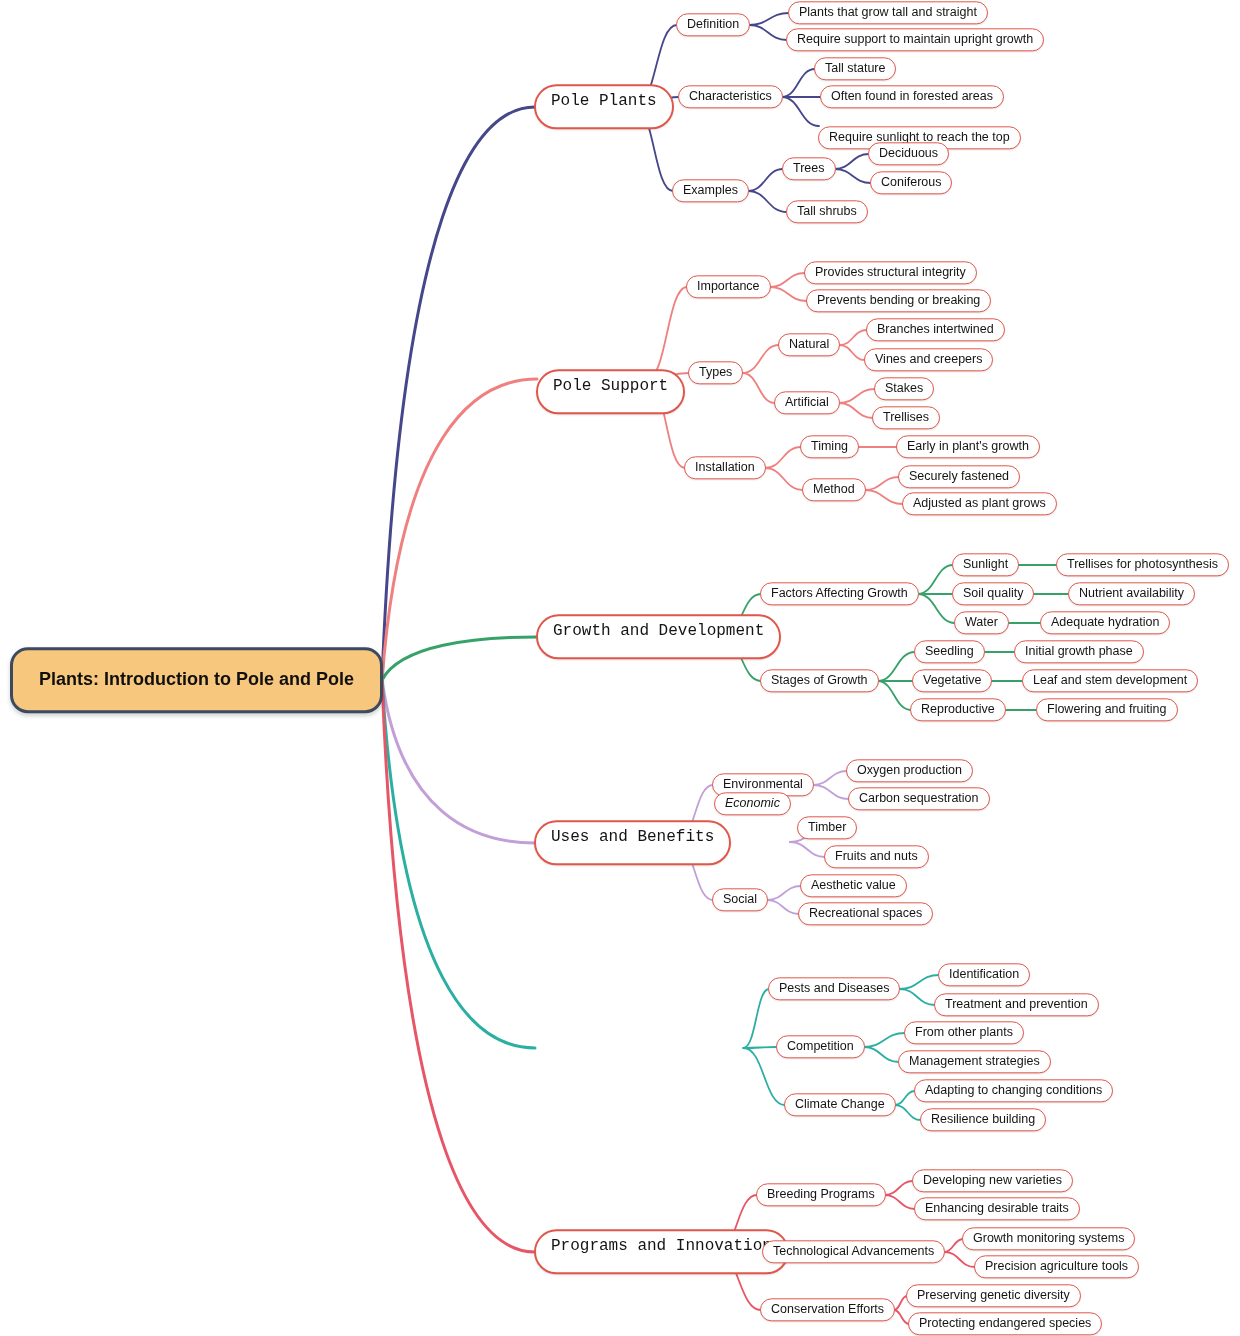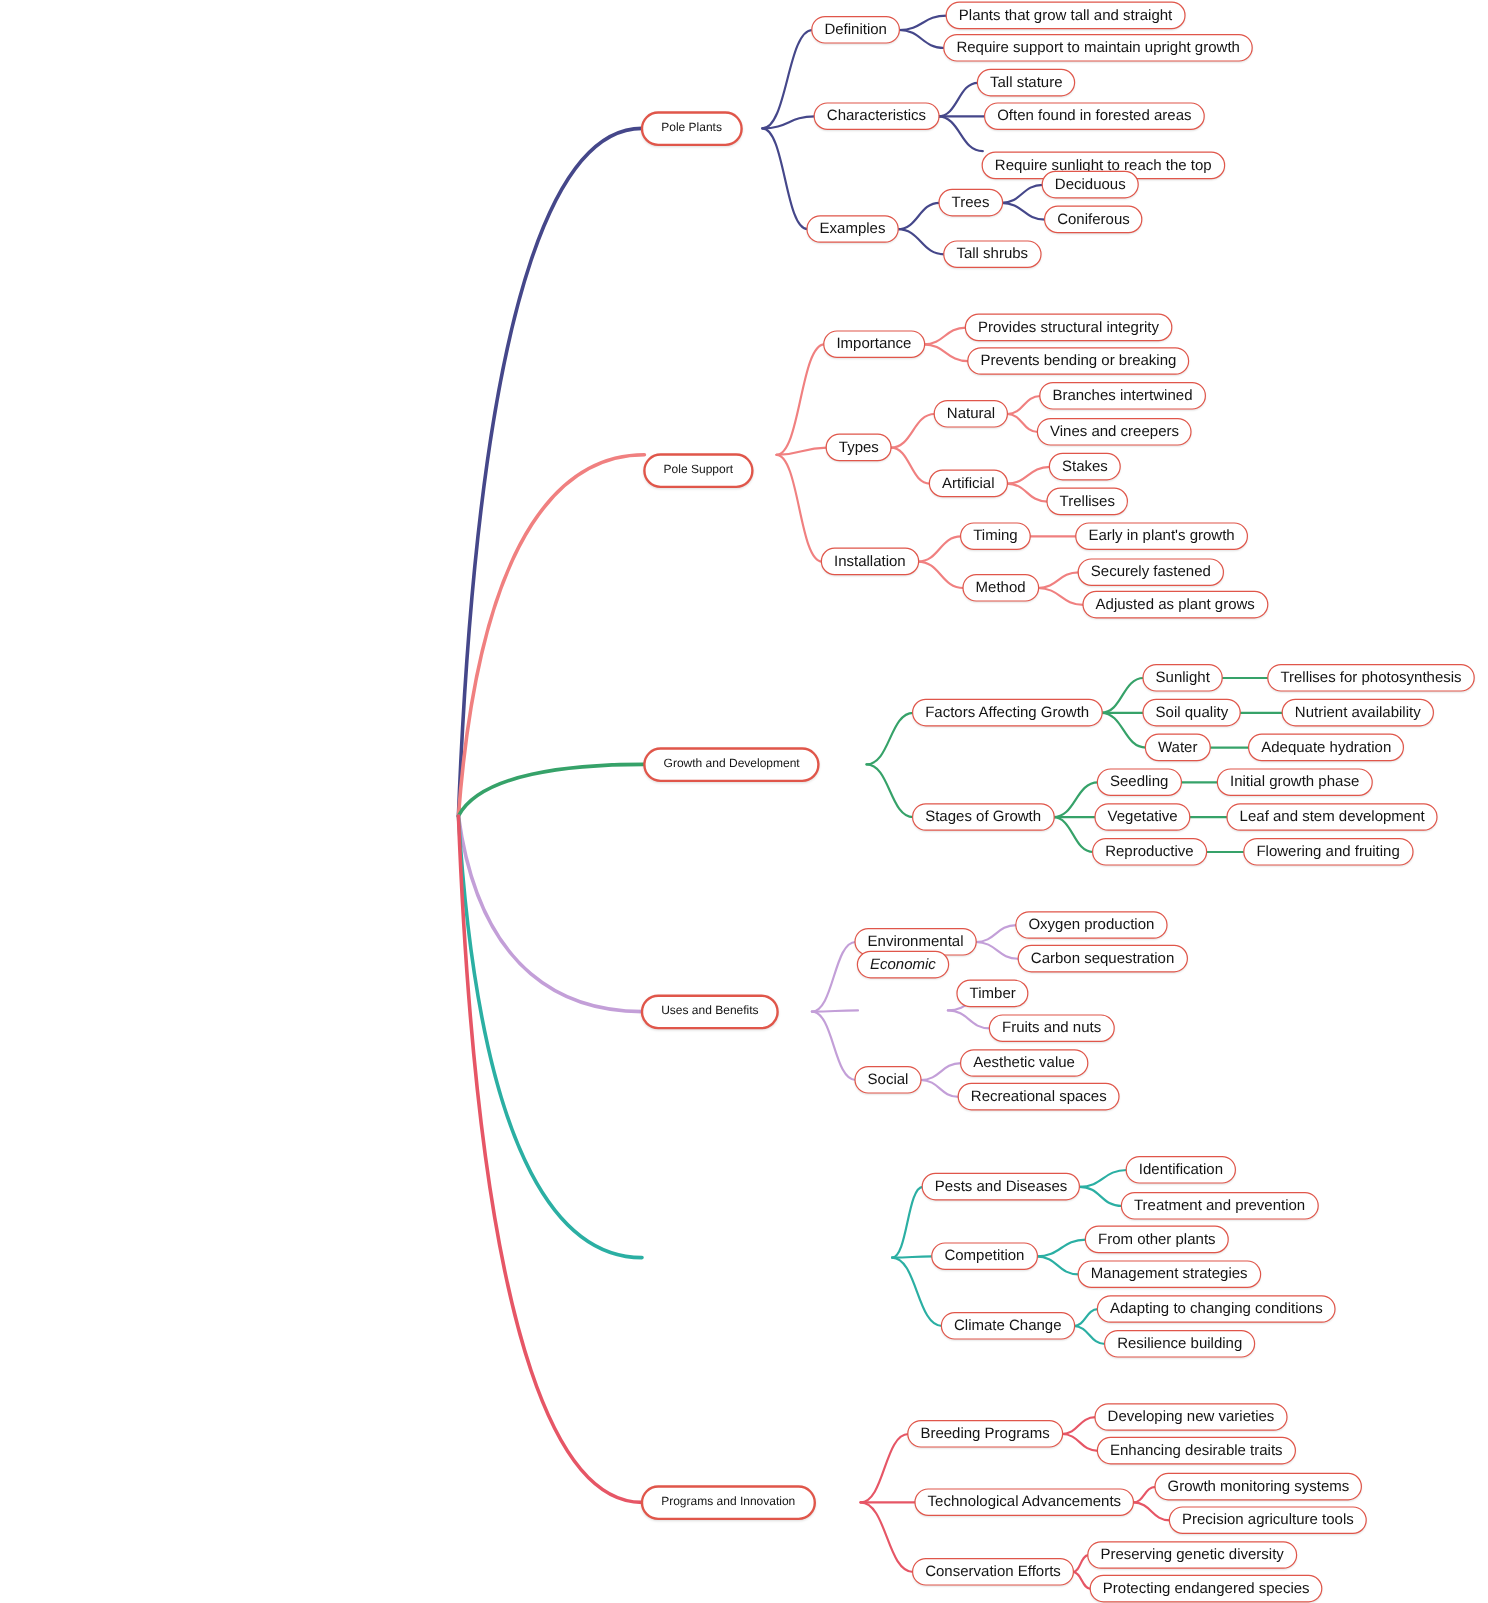--- a/index.html
+++ b/index.html
@@ -26,24 +26,25 @@
     border: 1.8px solid var(--node-border, #e0564a);
     border-radius: 999px;
     padding: 3px 10px 4px;
     font-size: 12.5px;
     line-height: 1.15;
     color: #141414;
     box-shadow: 0 1px 1.5px rgba(0,0,0,0.10);
     cursor: pointer;
   }
   .node.main {
-    padding: 6px 15px 7px;
-    font-size: 10px;
+    padding: 6px 15px 17px;
+    font-size: 16px;
     border-width: 2.6px;
     box-shadow: 0 1px 2px rgba(0,0,0,0.12);
+    font-family: Liberation Mono, monospace;
   }
   .node.root {
     background: var(--root-fill, #f7c77d);
     border: 3px solid var(--root-border, #3b4a5f);
     border-radius: 18px;
     font-weight: bold;
     font-size: 18px;
     color: #101010;
     padding: 19px 26px 20px;
     box-shadow: 0 2px 4px rgba(0,0,0,0.18);
@@ -124,20 +125,21 @@
       <path d="M 884.703125 1195 C 898.8515625 1195, 898.8515625 1181, 913 1181" fill="none" stroke="#e65666" stroke-width="1.8" stroke-linecap="round"></path>
       <path d="M 884.703125 1195 C 899.8515625 1195, 899.8515625 1209, 915 1209" fill="none" stroke="#e65666" stroke-width="1.8" stroke-linecap="round"></path>
       <path d="M 717.109375 1252 C 740.0546875 1252, 740.0546875 1252, 763 1252" fill="none" stroke="#e65666" stroke-width="1.8" stroke-linecap="round"></path>
       <path d="M 944.21875 1252 C 953.609375 1252, 953.609375 1239, 963 1239" fill="none" stroke="#e65666" stroke-width="1.8" stroke-linecap="round"></path>
       <path d="M 944.21875 1252 C 959.609375 1252, 959.609375 1267, 975 1267" fill="none" stroke="#e65666" stroke-width="1.8" stroke-linecap="round"></path>
       <path d="M 717.109375 1252 C 739.0546875 1252, 739.0546875 1310, 761 1310" fill="none" stroke="#e65666" stroke-width="1.8" stroke-linecap="round"></path>
       <path d="M 894.03125 1310 C 900.515625 1310, 900.515625 1296, 907 1296" fill="none" stroke="#e65666" stroke-width="1.8" stroke-linecap="round"></path>
       <path d="M 894.03125 1310 C 901.515625 1310, 901.515625 1324, 909 1324" fill="none" stroke="#e65666" stroke-width="1.8" stroke-linecap="round"></path>
     </svg>
 
+<div class="node root" style="left: 10px; top: 680px;">Plants: Introduction to Pole and Pole</div>
     <div class="node main" style="left: 534px; top: 107px;">Pole Plants</div>
     <div class="node sub" style="left: 676px; top: 25px;">Definition</div>
     <div class="node sub" style="left: 788px; top: 13px;">Plants that grow tall and straight</div>
     <div class="node sub" style="left: 786px; top: 40px;">Require support to maintain upright growth</div>
     <div class="node sub" style="left: 678px; top: 97px;">Characteristics</div>
     <div class="node sub" style="left: 814px; top: 69px;">Tall stature</div>
     <div class="node sub" style="left: 820px; top: 97px;">Often found in forested areas</div>
     <div class="node sub" style="left: 818px; top: 138px;">Require sunlight to reach the top</div>
     <div class="node sub" style="left: 672px; top: 191px;">Examples</div>
     <div class="node sub" style="left: 782px; top: 169px;">Trees</div>

